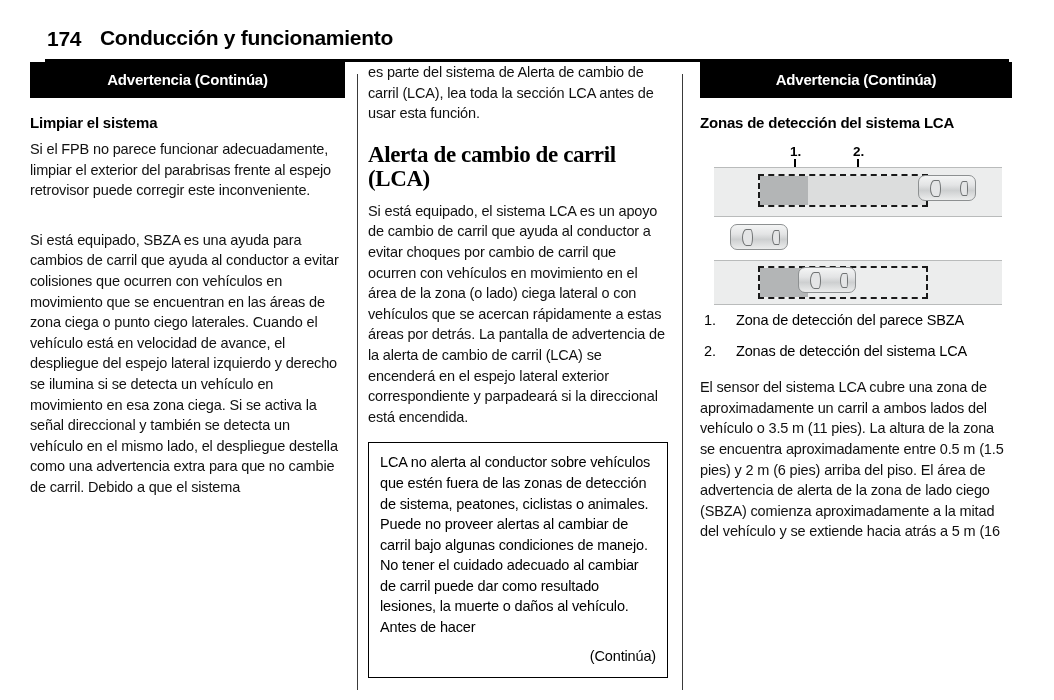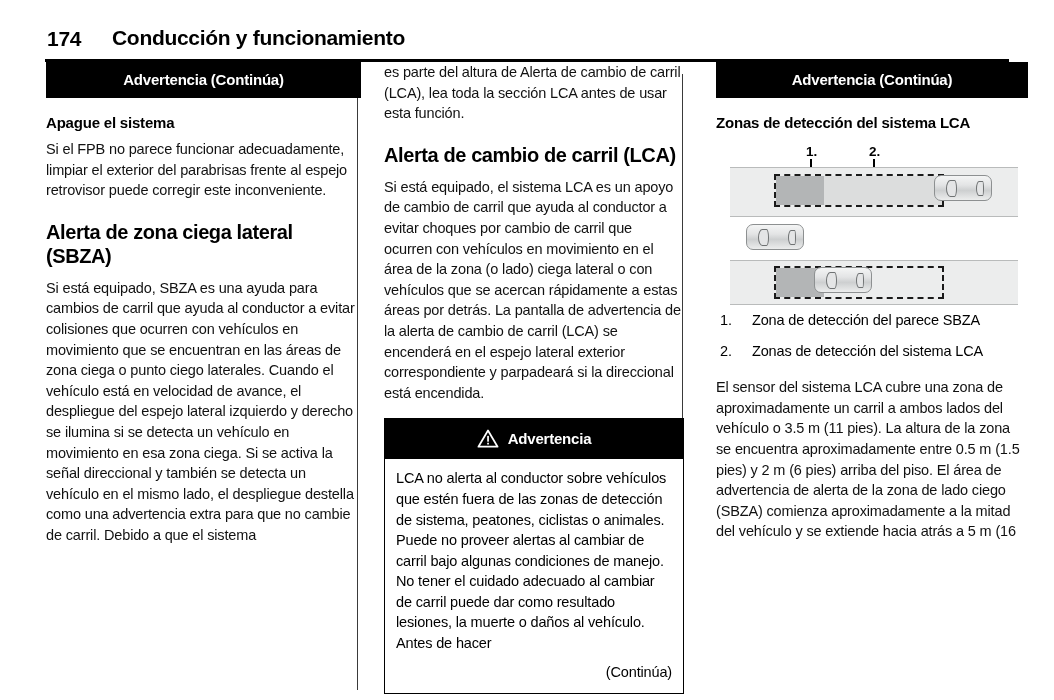--- a/index.html
+++ b/index.html
@@ -28,21 +28,21 @@
   .page-number {
     position: absolute;
     left: 47px; top: 28px;
     font-size: 21px;
     font-weight: bold;
     letter-spacing: -0.3px;
     line-height: 1;
   }
   .chapter-title {
     position: absolute;
-    left: 112px; top: 27px;
+    left: 100px; top: 27px;
     font-size: 21px;
     font-weight: bold;
     letter-spacing: -0.3px;
     line-height: 1;
   }
   .header-rule {
     position: absolute;
     left: 45px; top: 59px;
     width: 964px;
     height: 3px;
@@ -53,21 +53,20 @@
   .columns {
     position: absolute;
     left: 0; top: 62px;
     width: 1054px;
     height: 638px;
   }
   .col {
     position: absolute;
     top: 0;
     height: 638px;
-    margin-left: 16px;
   }
   .col-1 { left: 30px;  width: 315px; }
   .col-2 { left: 368px; width: 300px; }
   .col-3 { left: 700px; width: 312px; }
 
   .col-divider {
     position: absolute;
     top: 12px;
     width: 1px;
     height: 616px;
@@ -86,24 +85,25 @@
   }
   h3.subhead {
     margin: 0;
     font-size: 15px;
     font-weight: bold;
     line-height: 20px;
     letter-spacing: -0.2px;
   }
   h2.head {
     margin: 0;
-    font-size: 20px;
+    font-size: 23px;
     font-weight: bold;
     line-height: 24px;
     letter-spacing: -0.4px;
+    font-family: Liberation Serif, serif;
   }
   .gap-sm { height: 10px; }
   .gap-md { height: 15px; }
   .gap-lg { height: 19px; }
   .gap-xs { height: 6px; }
 
   
   .warnbox {
     border: 1.5px solid #000;
     background: #fff;
@@ -265,60 +265,49 @@
     <div class="col-divider divider-2"></div>
 
     <div class="col col-1">
 
       <div class="warnbox">
         <div class="warnbox-title">Advertencia (Continúa)</div>
       </div>
 
       <div class="gap-md"></div>
 
-      <h3 class="subhead">Apague el sistema</h3>
+      <h3 class="subhead">Limpiar el sistema</h3>
 
       <div class="gap-xs"></div>
 
       <p class="body">Si el FPB no parece funcionar adecuadamente, limpiar el exterior del parabrisas frente al espejo retrovisor puede corregir este inconveniente.</p>
 
       <div class="gap-lg"></div>
 
-      <h2 class="head">Alerta de zona ciega lateral (SBZA)</h2>
 
       <div class="gap-sm"></div>
 
       <p class="body">Si está equipado, SBZA es una ayuda para cambios de carril que ayuda al conductor a evitar colisiones que ocurren con vehículos en movimiento que se encuentran en las áreas de zona ciega o punto ciego laterales. Cuando el vehículo está en velocidad de avance, el despliegue del espejo lateral izquierdo y derecho se ilumina si se detecta un vehículo en movimiento en esa zona ciega. Si se activa la señal direccional y también se detecta un vehículo en el mismo lado, el despliegue destella como una advertencia extra para que no cambie de carril. Debido a que el sistema</p>
     </div>
 
     <div class="col col-2">
 
-      <p class="body">es parte del altura de Alerta de cambio de carril (LCA), lea toda la sección LCA antes de usar esta función.</p>
+      <p class="body">es parte del sistema de Alerta de cambio de carril (LCA), lea toda la sección LCA antes de usar esta función.</p>
 
       <div class="gap-lg"></div>
 
       <h2 class="head">Alerta de cambio de carril (LCA)</h2>
 
       <div class="gap-sm"></div>
 
       <p class="body">Si está equipado, el sistema LCA es un apoyo de cambio de carril que ayuda al conductor a evitar choques por cambio de carril que ocurren con vehículos en movimiento en el área de la zona (o lado) ciega lateral o con vehículos que se acercan rápidamente a estas áreas por detrás. La pantalla de advertencia de la alerta de cambio de carril (LCA) se encenderá en el espejo lateral exterior correspondiente y parpadeará si la direccional está encendida.</p>
 
       <div class="gap-md"></div>
 
       <div class="warnbox">
-        <div class="warnbox-title with-icon">
-          <span class="warn-tri">
-            <svg viewBox="0 0 24 21" width="22" height="19" aria-hidden="true">
-              <path d="M12 1.6 L22.6 19.6 L1.4 19.6 Z" fill="none" stroke="#ffffff" stroke-width="1.9" stroke-linejoin="round"></path>
-              <rect x="11.1" y="7.6" width="1.9" height="6.4" fill="#ffffff"></rect>
-              <rect x="11.1" y="15.2" width="1.9" height="1.9" fill="#ffffff"></rect>
-            </svg>
-          </span>
-          <span>Advertencia</span>
-        </div>
         <div class="warnbox-body">
           <p>LCA no alerta al conductor sobre vehículos que estén fuera de las zonas de detección de sistema, peatones, ciclistas o animales. Puede no proveer alertas al cambiar de carril bajo algunas condiciones de manejo. No tener el cuidado adecuado al cambiar de carril puede dar como resultado lesiones, la muerte o daños al vehículo. Antes de hacer</p>
           <p class="continua">(Continúa)</p>
         </div>
       </div>
     </div>
 
     <div class="col col-3">
 
       <div class="warnbox">

